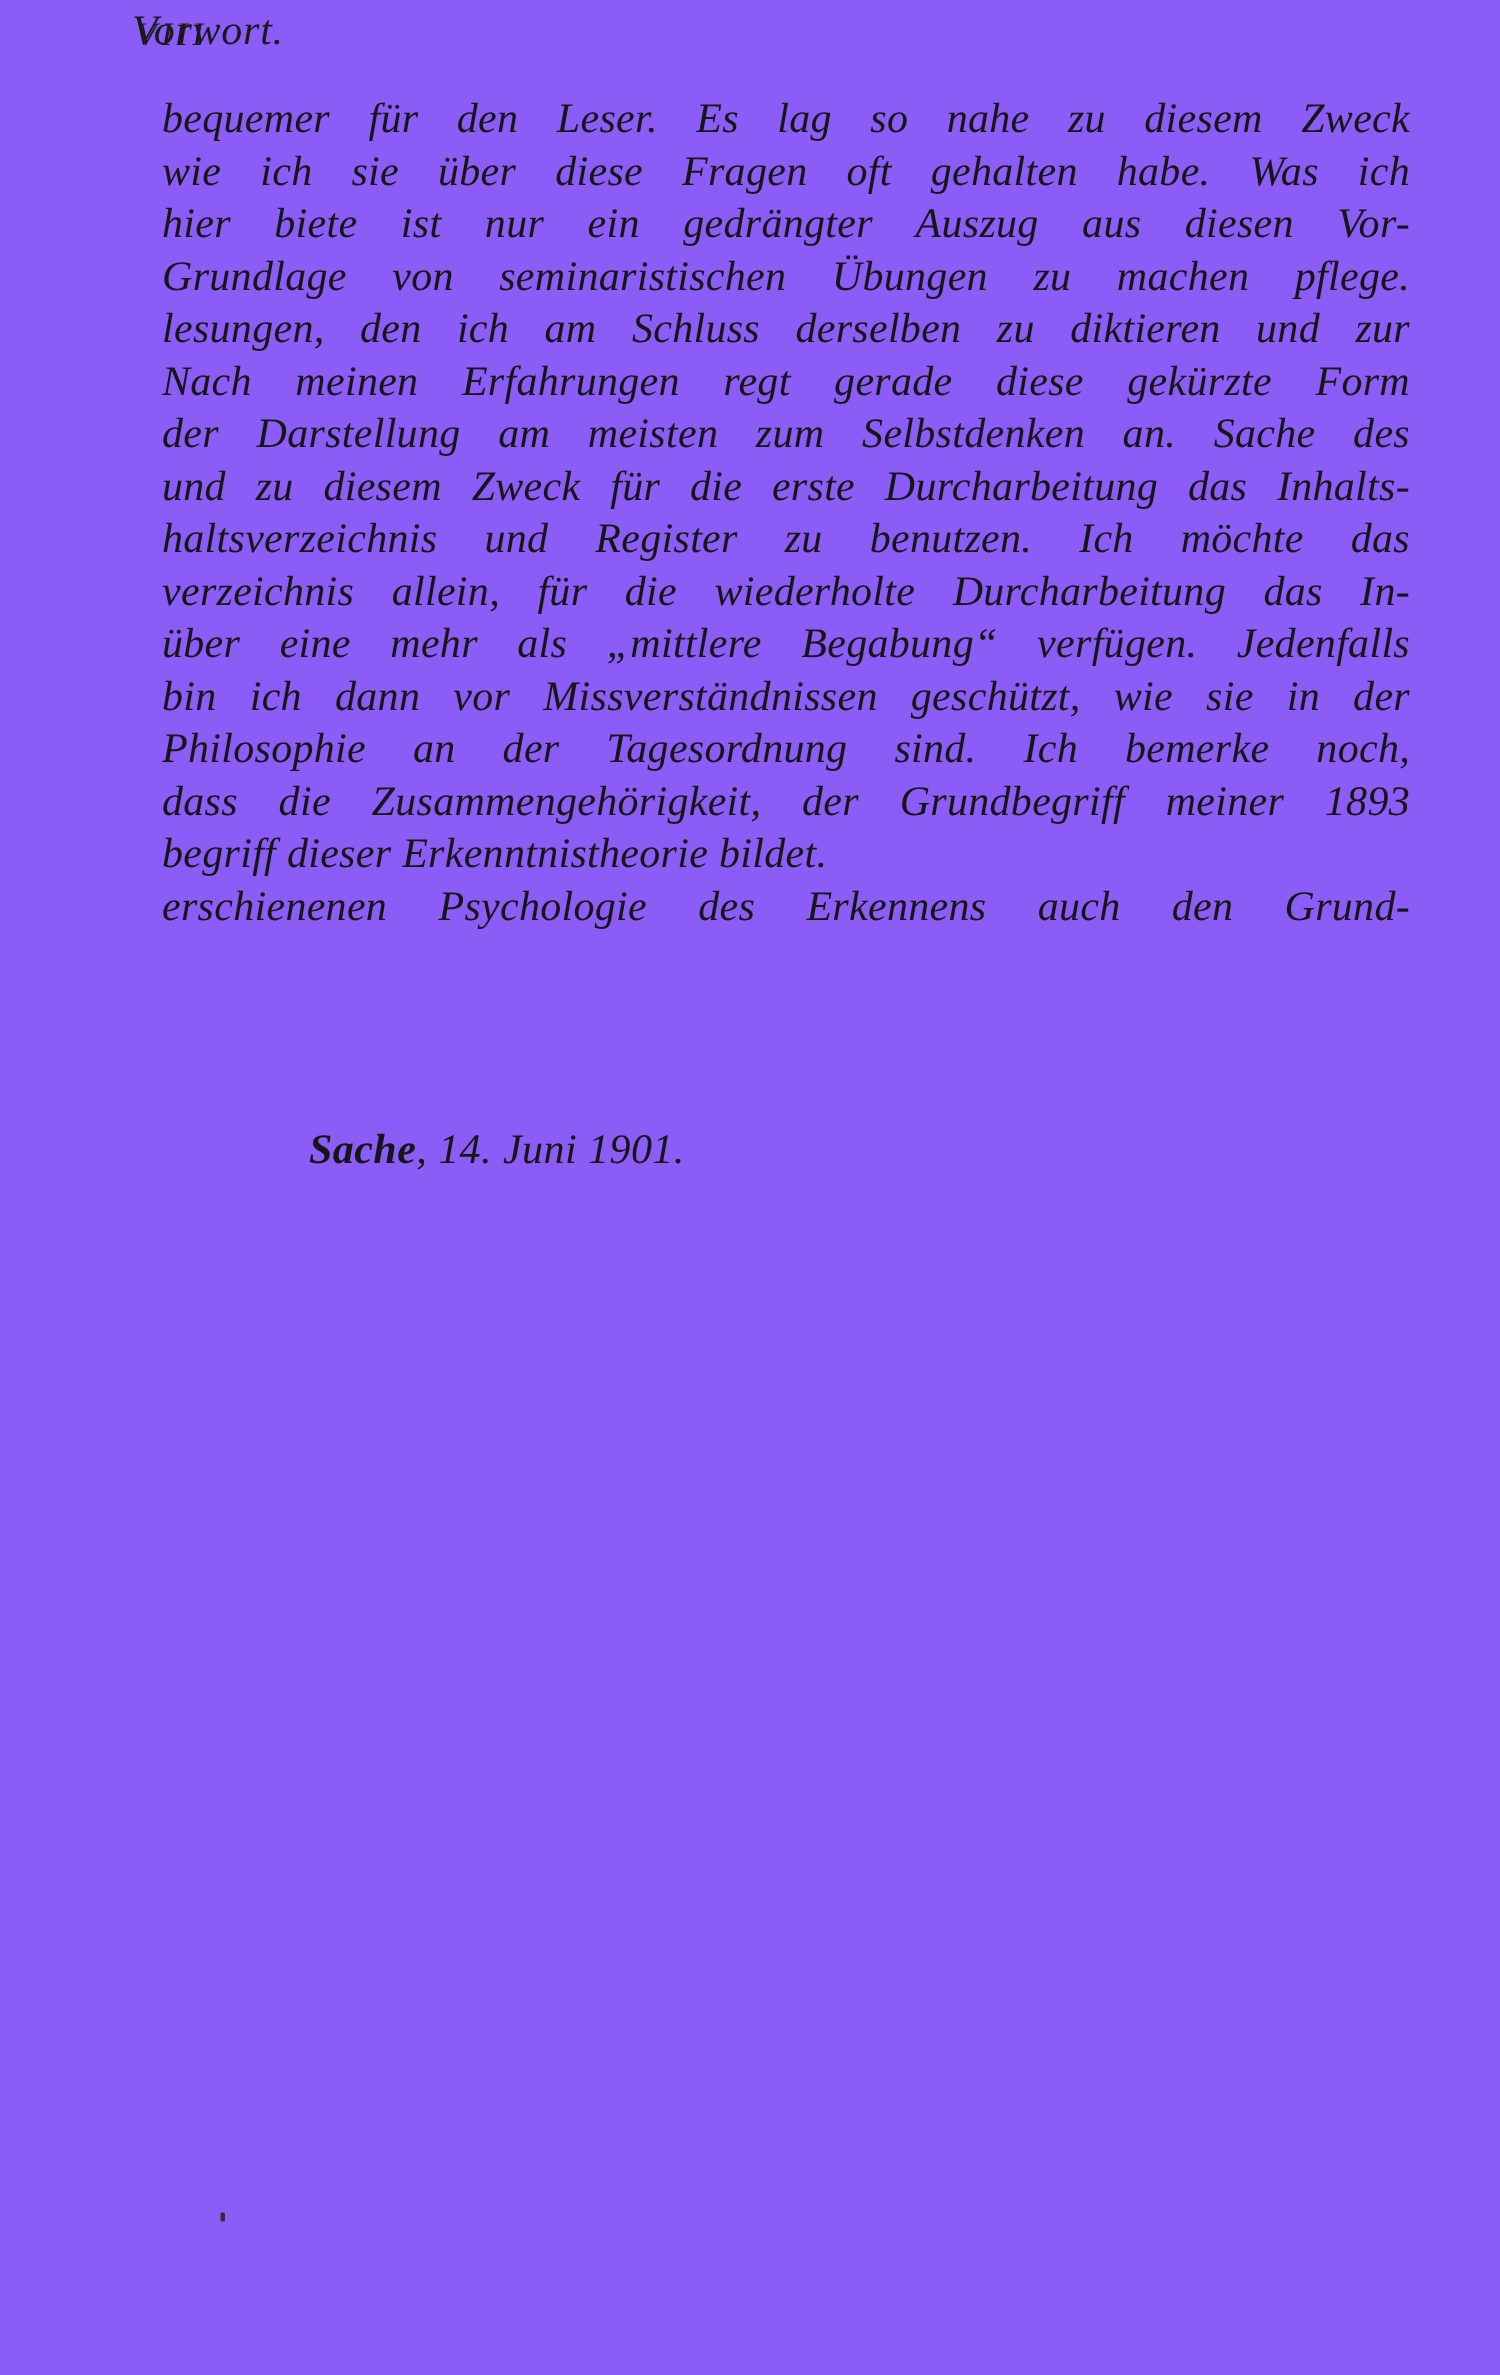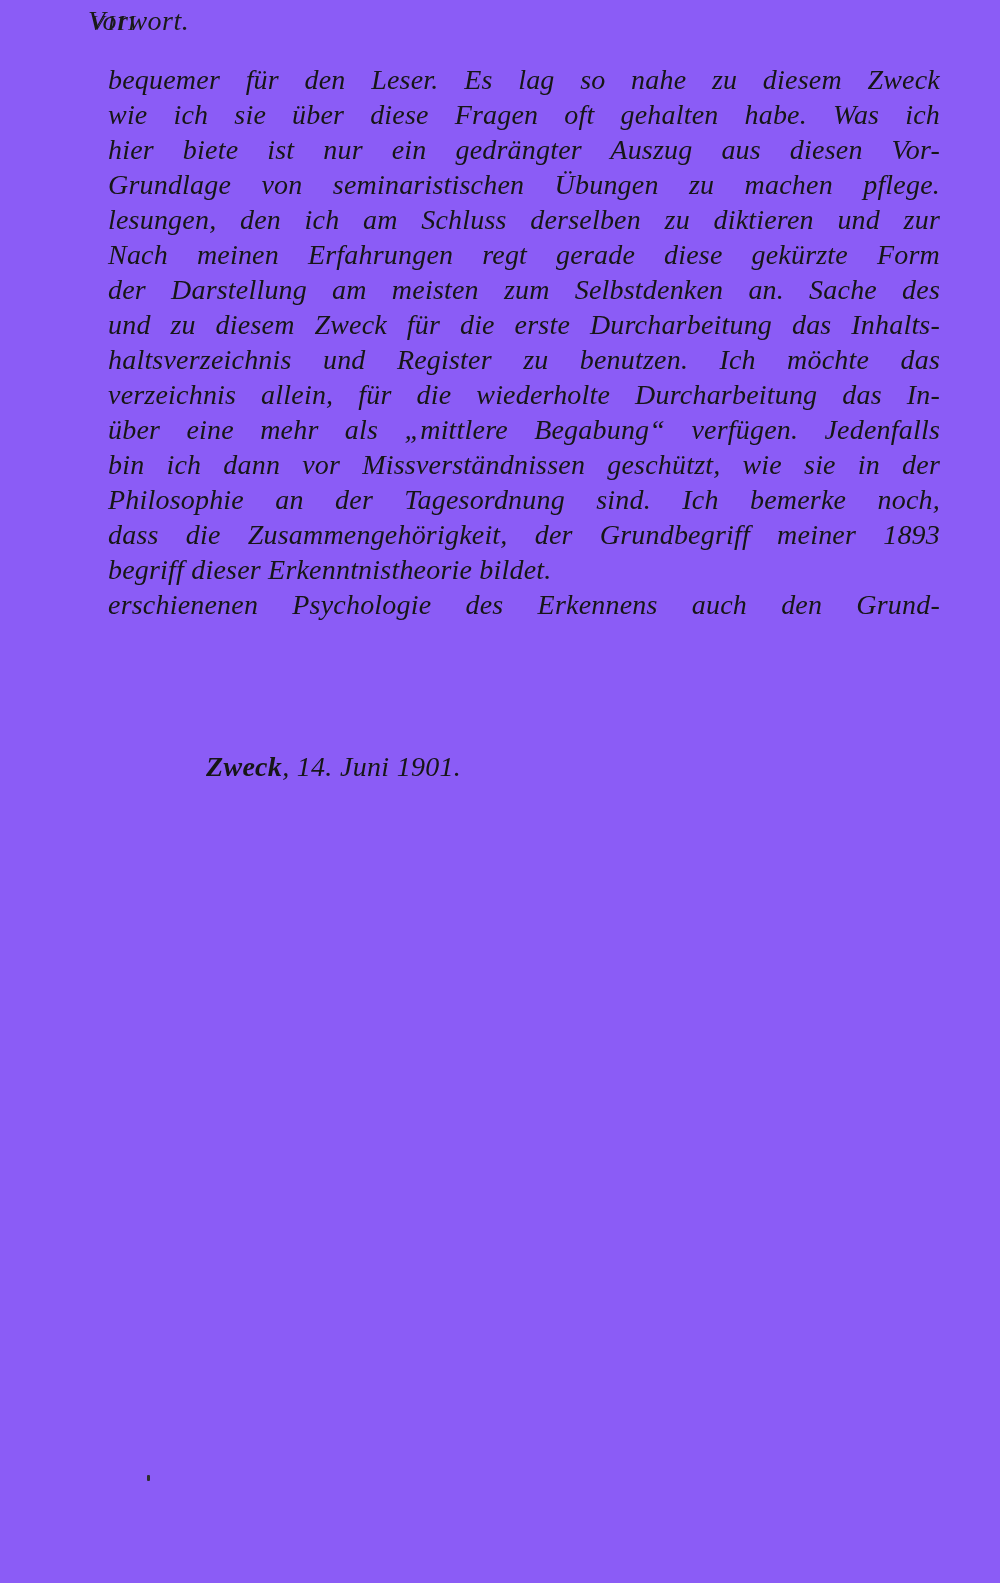--- a/index.html
+++ b/index.html
@@ -112,18 +112,18 @@
     <div class="text-line">verzeichnis allein, für die wiederholte Durcharbeitung das In-</div>
     <div class="text-line">über eine mehr als „mittlere Begabung“ verfügen. Jedenfalls</div>
     <div class="text-line">bin ich dann vor Missverständnissen geschützt, wie sie in der</div>
     <div class="text-line">Philosophie an der Tagesordnung sind. Ich bemerke noch,</div>
     <div class="text-line">dass die Zusammengehörigkeit, der Grundbegriff meiner 1893</div>
     <div class="text-line last-line">begriff dieser Erkenntnistheorie bildet.</div>
     <div class="text-line">erschienenen Psychologie des Erkennens auch den Grund-</div>
   </div>
 
   <div class="dateline">
-    <span class="place">Zweck</span><span>, 14. Juni 1901.</span>
+    <span class="place">Sache</span><span>, 14. Juni 1901.</span>
   </div>
 
   <div class="scan-speck"></div>
 
 </div>
 
 </body></html>

